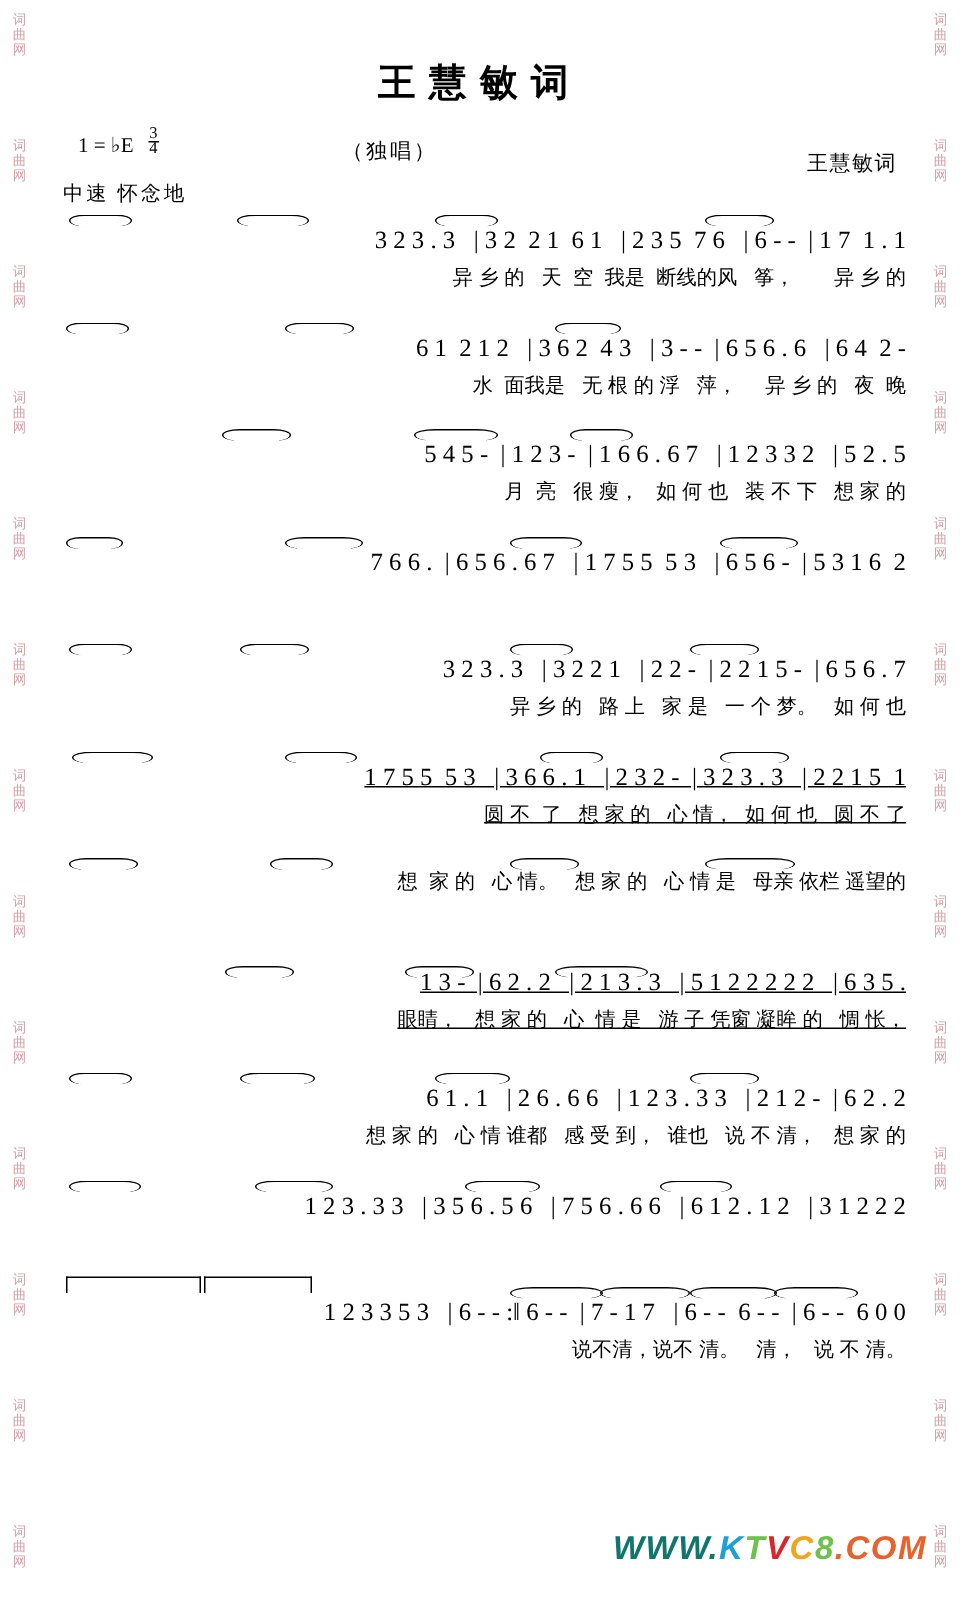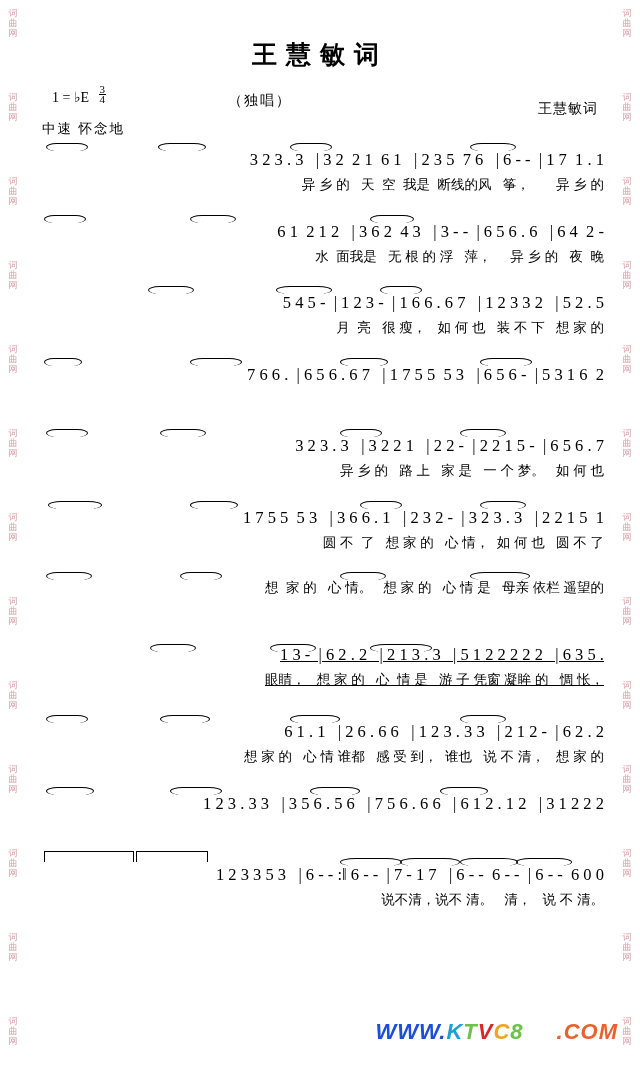--- a/index.html
+++ b/index.html
@@ -41,26 +41,26 @@
     font-family:"Liberation Sans", sans-serif;
   }
   .slur{position:absolute;border:1px solid #000;border-bottom:none;
         border-radius:50%/100%;height:7px;background:transparent;}
   .repeat-bracket{position:absolute;border:1px solid #000;border-bottom:none;height:8px;}
   .ktv{
     position:absolute;right:22px;bottom:24px;
     font-family:"Liberation Sans", sans-serif;
     font-size:22px;font-weight:bold;font-style:italic;letter-spacing:1px;
   }
-  .ktv .w{color:#1d4ed8;}
+  .ktv .w{color:#0f766e;}
   .ktv .k{color:#1da0d8;}
   .ktv .t{color:#6cc24a;}
   .ktv .v{color:#d8262b;}
   .ktv .c{color:#f0a51e;}
-  .ktv .com{color:#e8622d;margin-left:33px;}
+  .ktv .com{color:#e8622d;}
 </style>
 </head>
 <body>
 
 <div class="rail left">
     <div class="wm" style="top: 8px;">
       <b>词</b>
       <b>曲</b>
       <b>网</b>
     </div>
@@ -220,21 +220,21 @@
       <div class="notes">5 4 5 -  | 1 2 3 -  | 1 6 6 . 6 7   | 1 2 3 3 2   | 5 2 . 5</div>
       <div class="lyrics">月  亮   很 瘦，   如 何 也   装 不 下   想 家 的</div>
     </div>
     <div class="system" style="top: 364.5px;">
       <div class="notes">7 6 6 .  | 6 5 6 . 6 7   | 1 7 5 5  5 3   | 6 5 6 -  | 5 3 1 6  2</div>
     </div>
     <div class="system" style="top: 436px;">
       <div class="notes">3 2 3 . 3   | 3 2 2 1   | 2 2 -  | 2 2 1 5 -  | 6 5 6 . 7</div>
       <div class="lyrics">异 乡 的   路 上   家 是   一 个 梦。   如 何 也</div>
     </div>
-    <div class="system" style="top: 507.5px;">
+    <div class="system" style="top: 507.5px; text-decoration: underline;">
       <div class="notes">1 7 5 5  5 3   | 3 6 6 . 1   | 2 3 2 -  | 3 2 3 . 3   | 2 2 1 5  1</div>
       <div class="lyrics">圆 不  了   想 家 的   心 情，  如 何 也   圆 不 了</div>
     </div>
     <div class="system" style="top: 579px;">
       <div class="lyrics">想  家 的   心 情。   想 家 的   心 情 是   母亲 依栏 遥望的</div>
     </div>
     <div class="system" style="top: 645px; text-decoration: underline;">
       <div class="notes">1 3 -  | 6 2 . 2   | 2 1 3 . 3   | 5 1 2 2 2 2 2   | 6 3 5 .</div>
       <div class="lyrics">眼睛，   想 家 的   心  情 是   游 子 凭窗 凝眸 的   惆 怅，</div>
     </div>

